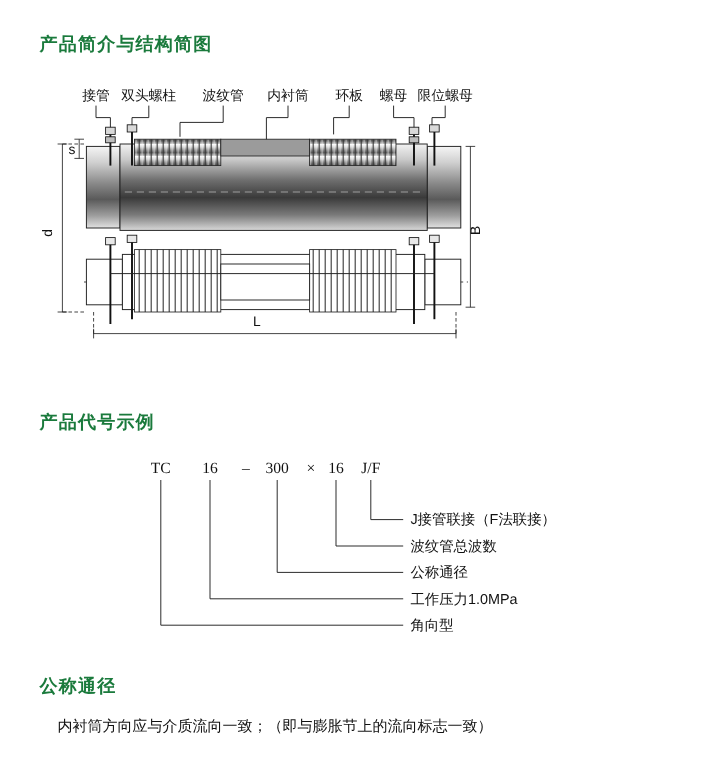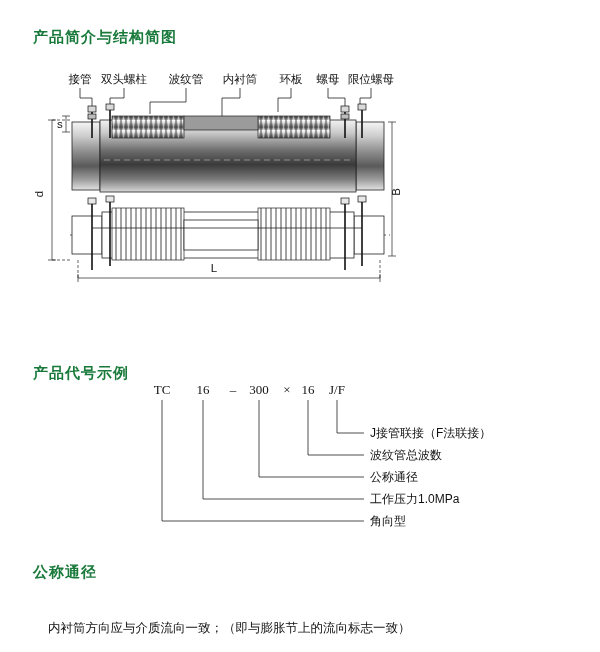--- a/index.html
+++ b/index.html
@@ -18,21 +18,21 @@
 
   .section-title {
     position: absolute;
     font-size: 15px;
     font-weight: bold;
     color: #1a7a3c;
     letter-spacing: 1px;
     white-space: nowrap;
   }
   .title-1 { left: 33px; top: 12px; margin-top: 16px; }
-  .title-2 { left: 33px; top: 364px; font-family: Liberation Mono, monospace; }
+  .title-2 { left: 33px; top: 343px; font-family: Liberation Mono, monospace; }
   .title-3 { left: 33px; top: 563px; }
 
   
   #figure-structure {
     position: absolute;
     left: 0;
     top: 60px;
     width: 584px;
     height: 240px;
   }
@@ -49,21 +49,20 @@
     font-family: "Liberation Sans", sans-serif;
   }
 
   
   #figure-code {
     position: absolute;
     left: 0;
     top: 378px;
     width: 528px;
     height: 165px;
-    padding-left: 28px;
   }
   #figure-code svg { display:block; }
   .code-token {
     font-size: 13px;
     fill: #111;
     font-family: "Liberation Serif", serif;
   }
   .code-desc {
     font-size: 12px;
     fill: #111;
@@ -72,21 +71,20 @@
 
   
   #install-notes {
     position: absolute;
     left: 48px;
     top: 595px;
     width: 520px;
     font-size: 12.5px;
     line-height: 21px;
     color: #111;
-    margin-top: 23px;
   }
   #install-notes div { white-space: nowrap; }
 </style>
 </head>
 <body>
 
 <div class="section-title title-1">产品简介与结构简图</div>
 <div class="section-title title-2">产品代号示例</div>
 <div class="section-title title-3">公称通径</div>
 

